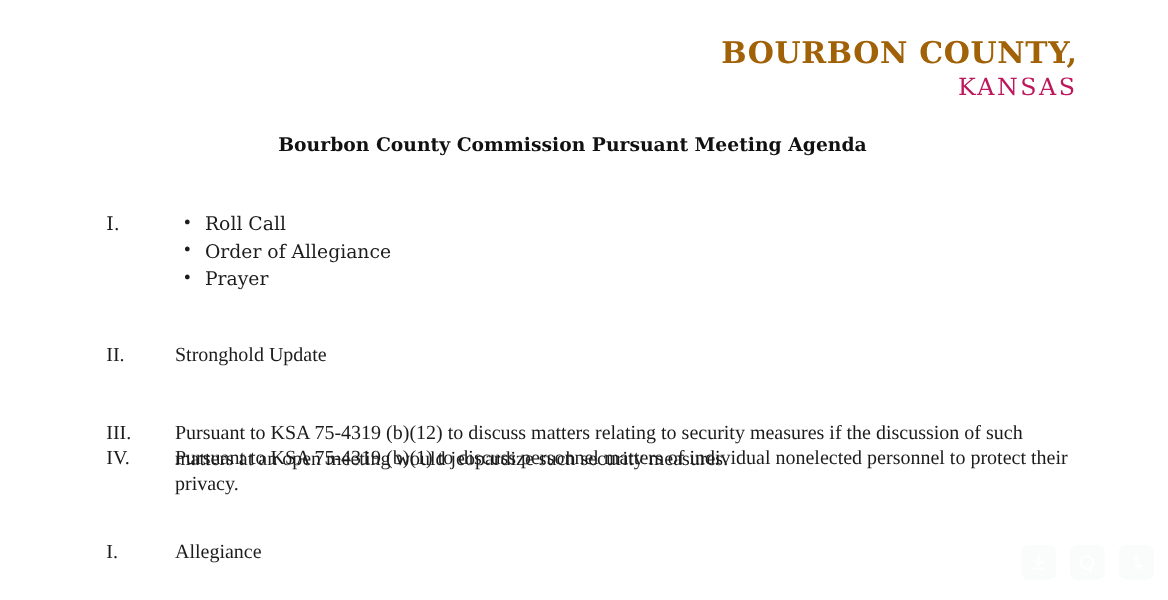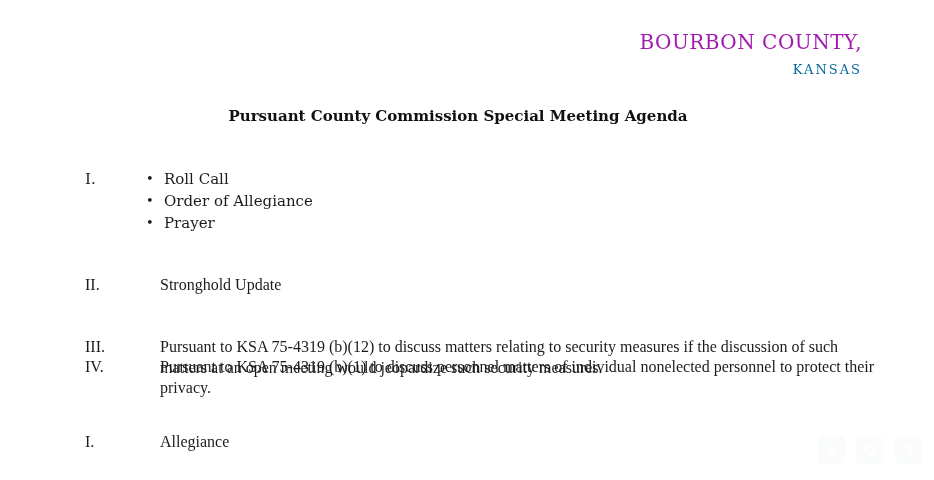--- a/index.html
+++ b/index.html
@@ -15,31 +15,32 @@
 
   
   .county-header {
     position: absolute;
     top: 27px;
     right: 72px;
     text-align: right;
     font-family: "DejaVu Serif", serif;
   }
   .county-name {
-    font-size: 20px;
+    font-size: 24px;
     letter-spacing: 0.5px;
     line-height: 30px;
-    color: #a21caf;
+    color: #a16207;
+    font-weight: bold;
   }
   .county-state {
-    font-size: 13px;
+    font-size: 19px;
     letter-spacing: 2px;
     line-height: 18px;
     margin-top: 4px;
-    color: #0369a1;
+    color: #be185d;
   }
 
   
   .title-block {
     position: absolute;
     top: 106px;
     left: 0;
     width: 916px;
     text-align: center;
     font-family: "DejaVu Serif", serif;
@@ -58,21 +59,21 @@
   .item .num {
     position: absolute;
     left: 85px;
     top: 0;
   }
   .item .content {
     margin-left: 140px;
     width: 718px;
   }
   .fontA { font-family: "DejaVu Serif", serif; font-size: 15px; line-height: 22px; }
-  .fontB { font-family: "Liberation Serif", serif; font-size: 16px; line-height: 21px; padding-left: 20px; }
+  .fontB { font-family: "Liberation Serif", serif; font-size: 16px; line-height: 21px; }
 
   .bullet-row { display: flex; }
   .bullet-marker {
     width: 24px;
     padding-left: 6px;
     font-size: 13px;
   }
 
   
   .overlay-controls {
@@ -100,21 +101,21 @@
 <body>
 
 <div class="page">
 
   <div class="county-header">
     <div class="county-name">BOURBON COUNTY,</div>
     <div class="county-state">KANSAS</div>
   </div>
 
   <div class="title-block">
-    <div>Pursuant County Commission Special Meeting Agenda</div>
+    <div>Bourbon County Commission Pursuant Meeting Agenda</div>
   </div>
 
   <div class="item fontA" style="top:168px">
     <span class="num">I.</span>
     <div class="content">
       <div>
         <div class="bullet-row">
           <span class="bullet-marker">•</span>
           <span>Roll Call</span>
         </div>

